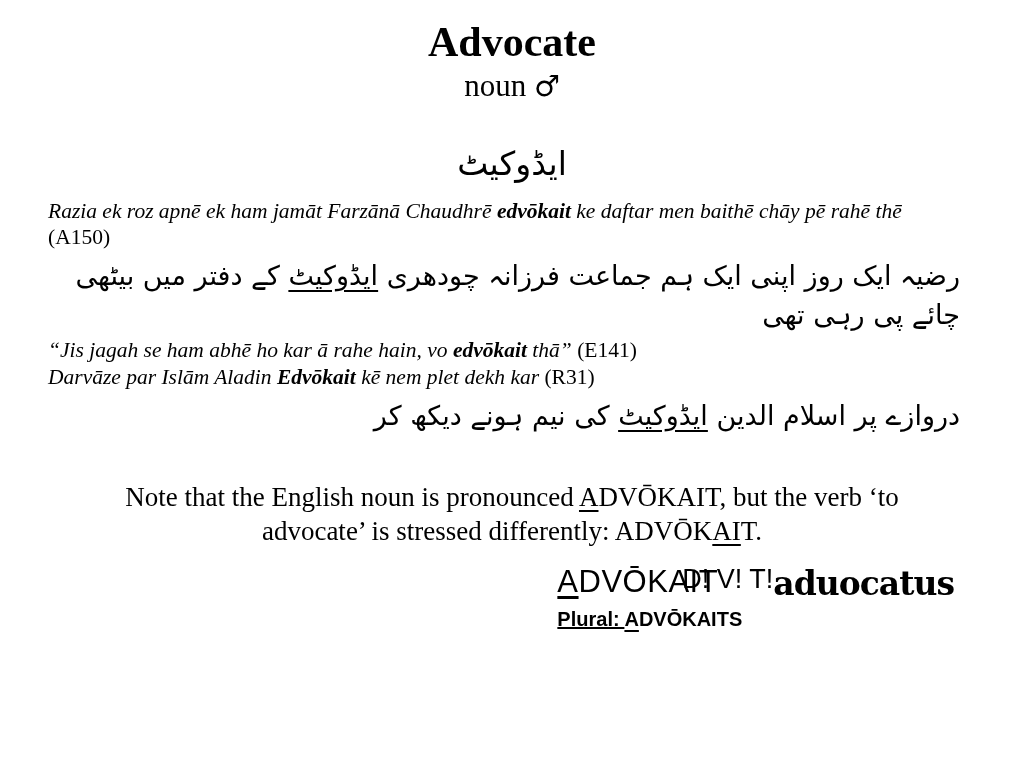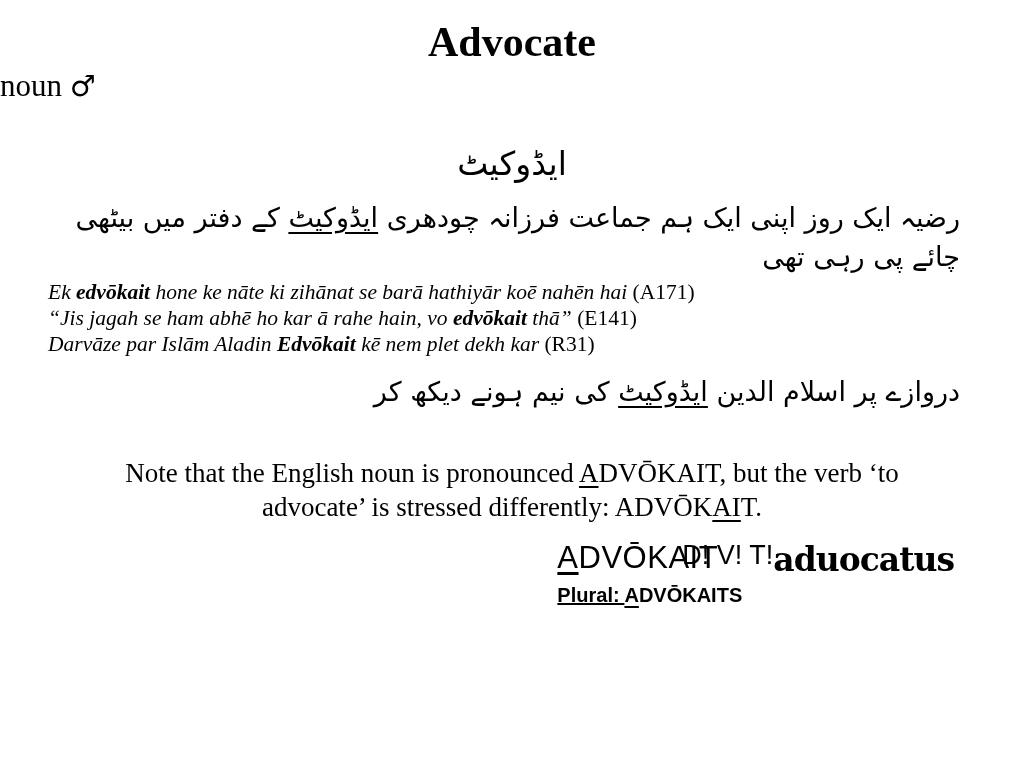--- a/index.html
+++ b/index.html
@@ -9,41 +9,41 @@
     font-family: "Liberation Serif", serif;
   }
   .page { width: 1024px; height: 742px; position: relative; }
 
   .title {
     text-align: center; font-weight: bold; font-size: 42px;
     padding-top: 20px; line-height: 1.05;
     font-family: "Liberation Serif", serif;
   }
   .pos-line {
-    text-align: left; font-size: 31px; margin-top: 4px;
+    text-align: center; font-size: 31px; margin-top: 4px;
     font-family: "Liberation Serif", serif;
   }
   .gender { font-family: "DejaVu Sans", sans-serif; font-size: 29px; }
 
   .headword {
     text-align: center; direction: rtl; font-size: 33px; margin-top: 40px;
     font-family: "DejaVu Sans", sans-serif; line-height: 1.2;
   }
 
   .examples { margin: 14px 64px 0 48px; }
   .roman {
     font-style: italic; font-size: 21.5px; line-height: 1.22;
     margin: 0; font-family: "Liberation Serif", serif;
   }
   .roman .kw { font-weight: bold; }
   .cite { font-style: normal; }
   .urdu {
     direction: rtl; text-align: right; unicode-bidi: embed;
     font-family: "DejaVu Sans", sans-serif;
-    font-size: 27px; line-height: 1.45; margin: 14px 0 3px 0;
+    font-size: 27px; line-height: 1.45; margin: 6px 0 3px 0;
   }
   .urdu .u { text-decoration: underline; text-underline-offset: 5px; }
 
   .note {
     text-align: center; font-size: 27px; line-height: 1.25;
     margin: 46px 88px 0 88px;
     font-family: "Liberation Serif", serif;
   }
   .stress { text-decoration: underline; text-underline-offset: 4px; }
 
@@ -71,23 +71,23 @@
 
   <div class="pos-line">
     <span>noun</span>
     <span class="gender">♂</span>
   </div>
 
   <div class="headword" dir="rtl">ایڈوکیٹ</div>
 
   <div class="examples">
 
+    <p class="roman"><span>Razia ek roz apnē ek ham jamāt Farzānā Chaudhrē </span><span class="kw">edvōkait</span><span> ke daftar men baithē chāy pē rahē thē </span><span class="cite">(A150)</span></p>
     <p class="urdu" dir="rtl"><span>رضیہ ایک روز اپنی ایک ہم جماعت فرزانہ چودھری </span><span class="u">ایڈوکیٹ</span><span> کے دفتر میں بیٹھی چائے پی رہی تھی</span></p>
 
-    <p class="roman"><span>Ek </span><span class="kw">edvōkait</span><span> hone ke nāte ki zihānat se barā hathiyār koē nahēn hai </span><span class="cite">(A171)</span></p>
 
     <p class="roman"><span>“Jis jagah se ham abhē ho kar ā rahe hain, vo </span><span class="kw">edvōkait</span><span> thā” </span><span class="cite">(E141)</span></p>
 
     <p class="roman"><span>Darvāze par Islām Aladin </span><span class="kw">Edvōkait</span><span> kē nem plet dekh kar </span><span class="cite">(R31)</span></p>
     <p class="urdu" dir="rtl"><span>دروازے پر اسلام الدین </span><span class="u">ایڈوکیٹ</span><span> کی نیم ہونے دیکھ کر</span></p>
 
   </div>
 
   <div class="note"><span>Note that the English noun is pronounced </span><span class="stress">A</span><span>DVŌKAIT</span><span>, but the verb ‘to advocate’ is stressed differently: ADVŌK</span><span class="stress">AI</span><span>T.</span></div>
 

